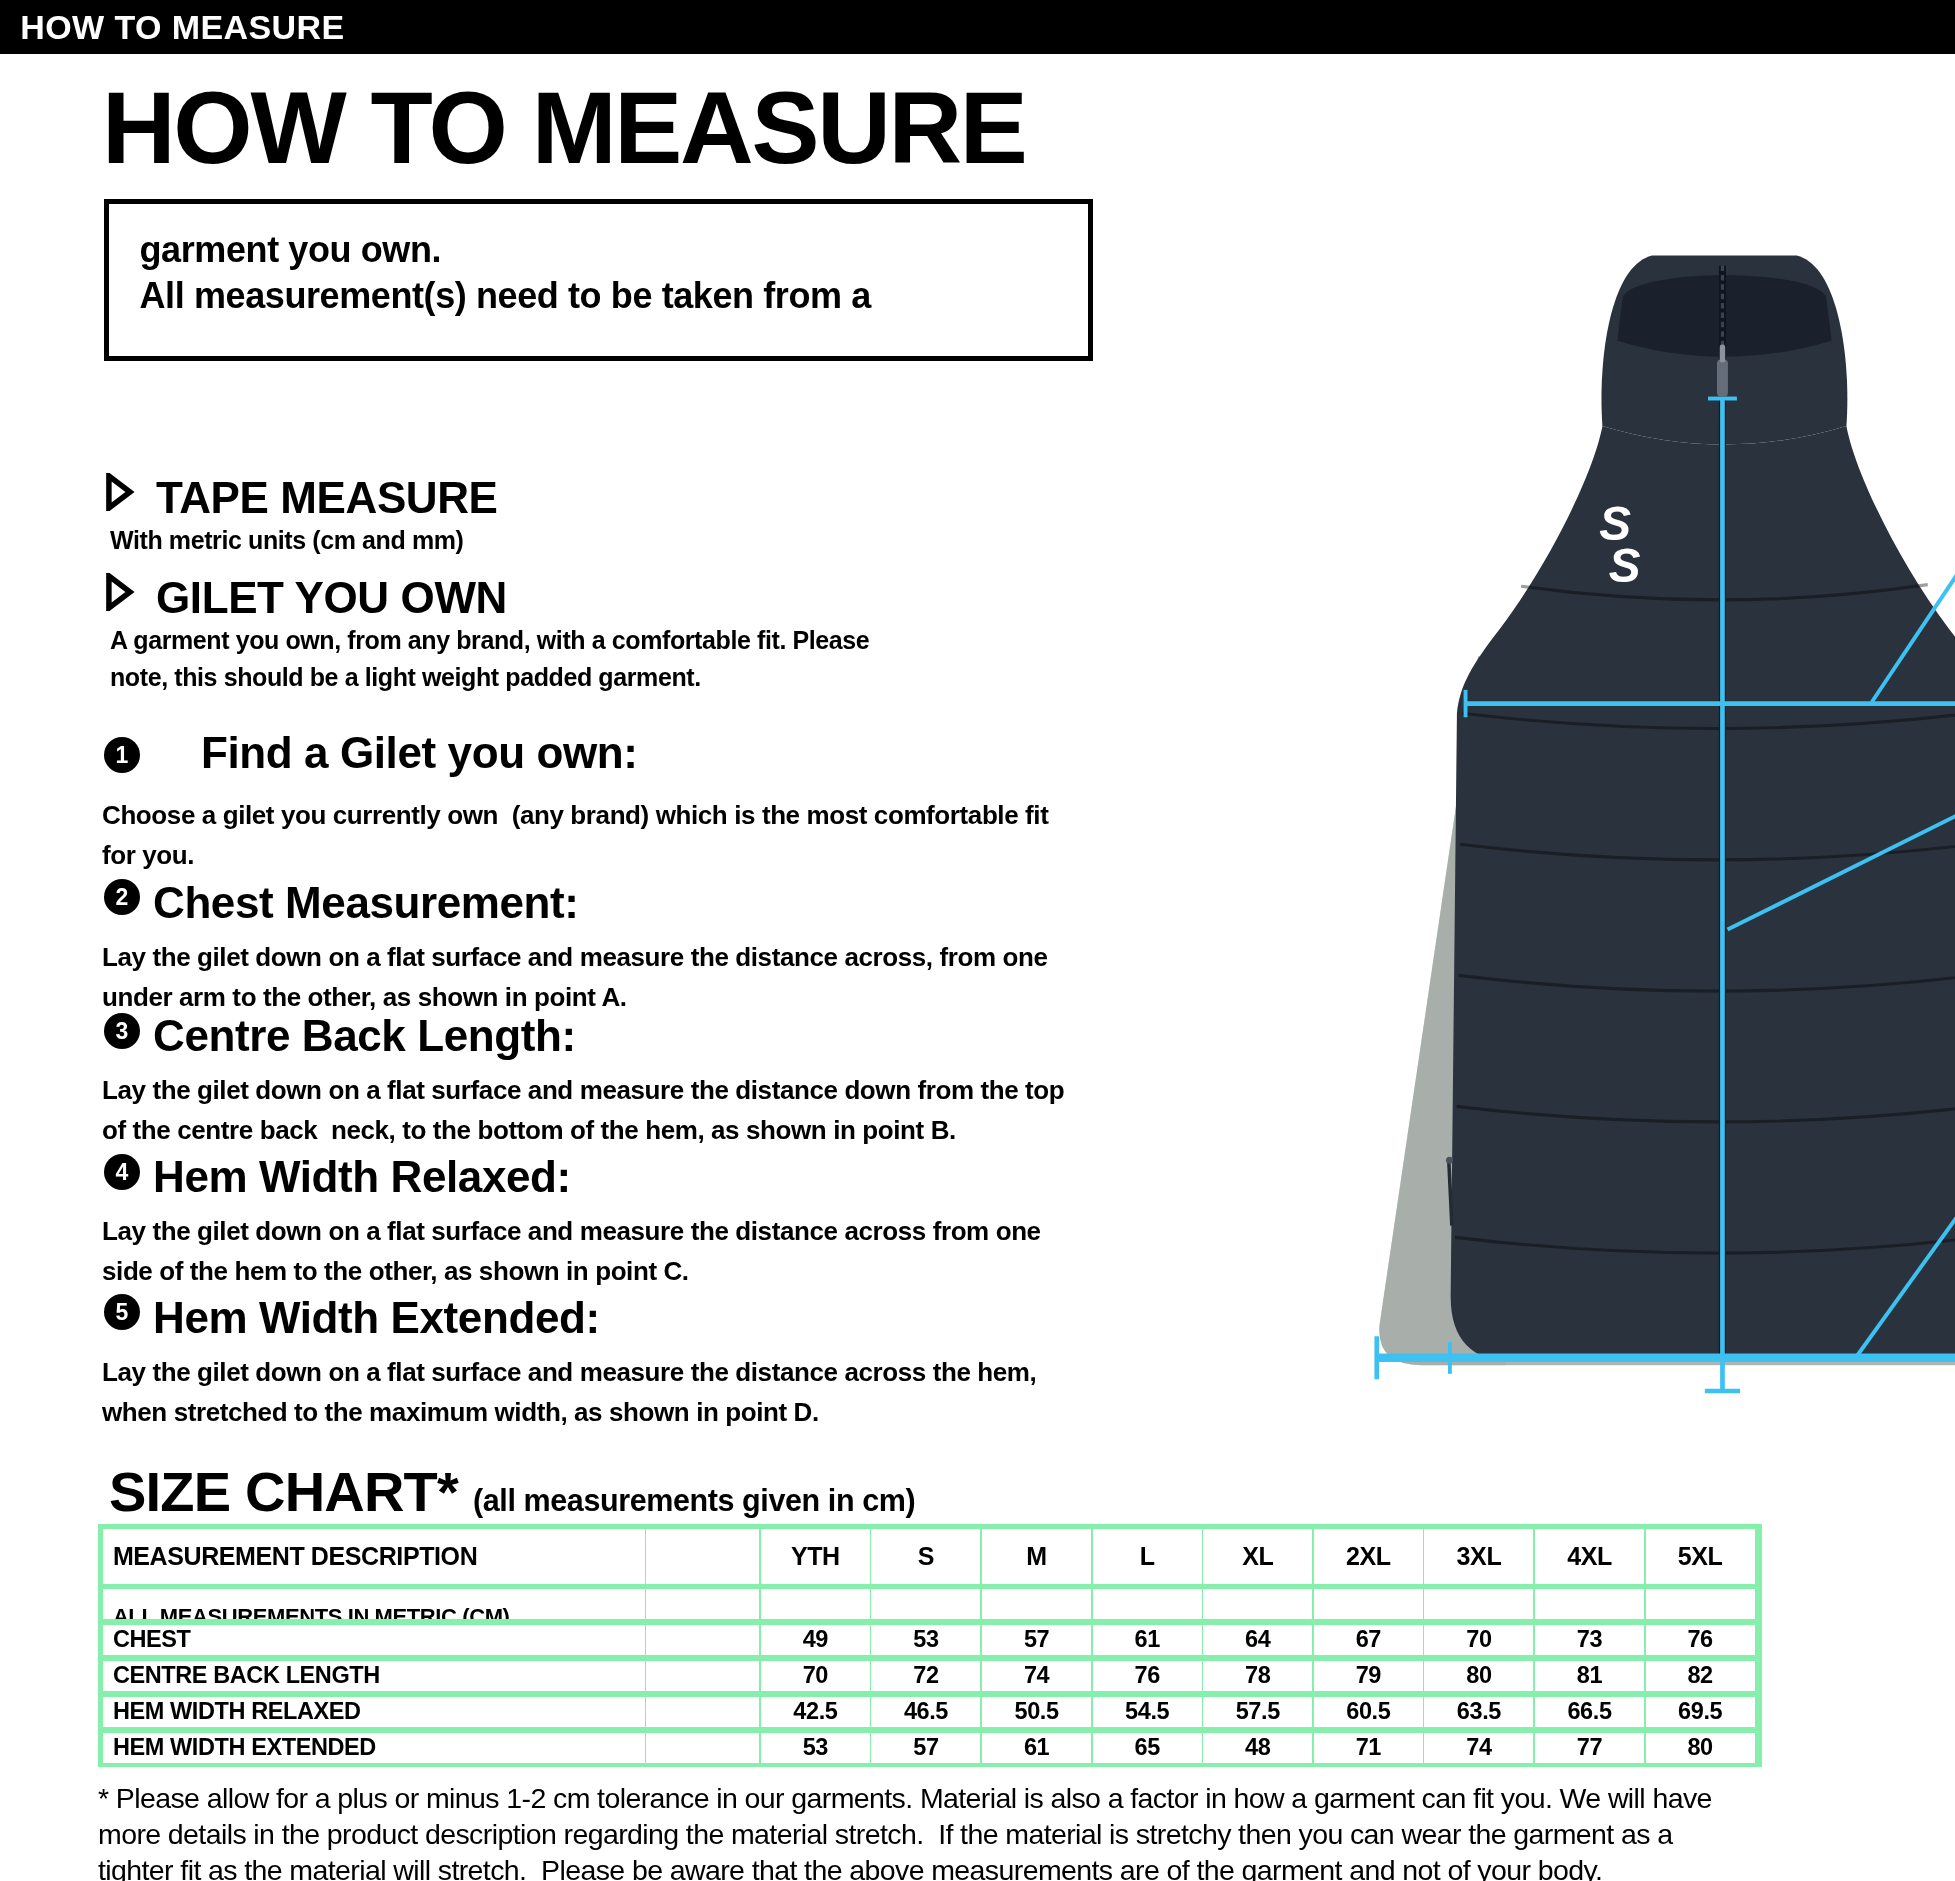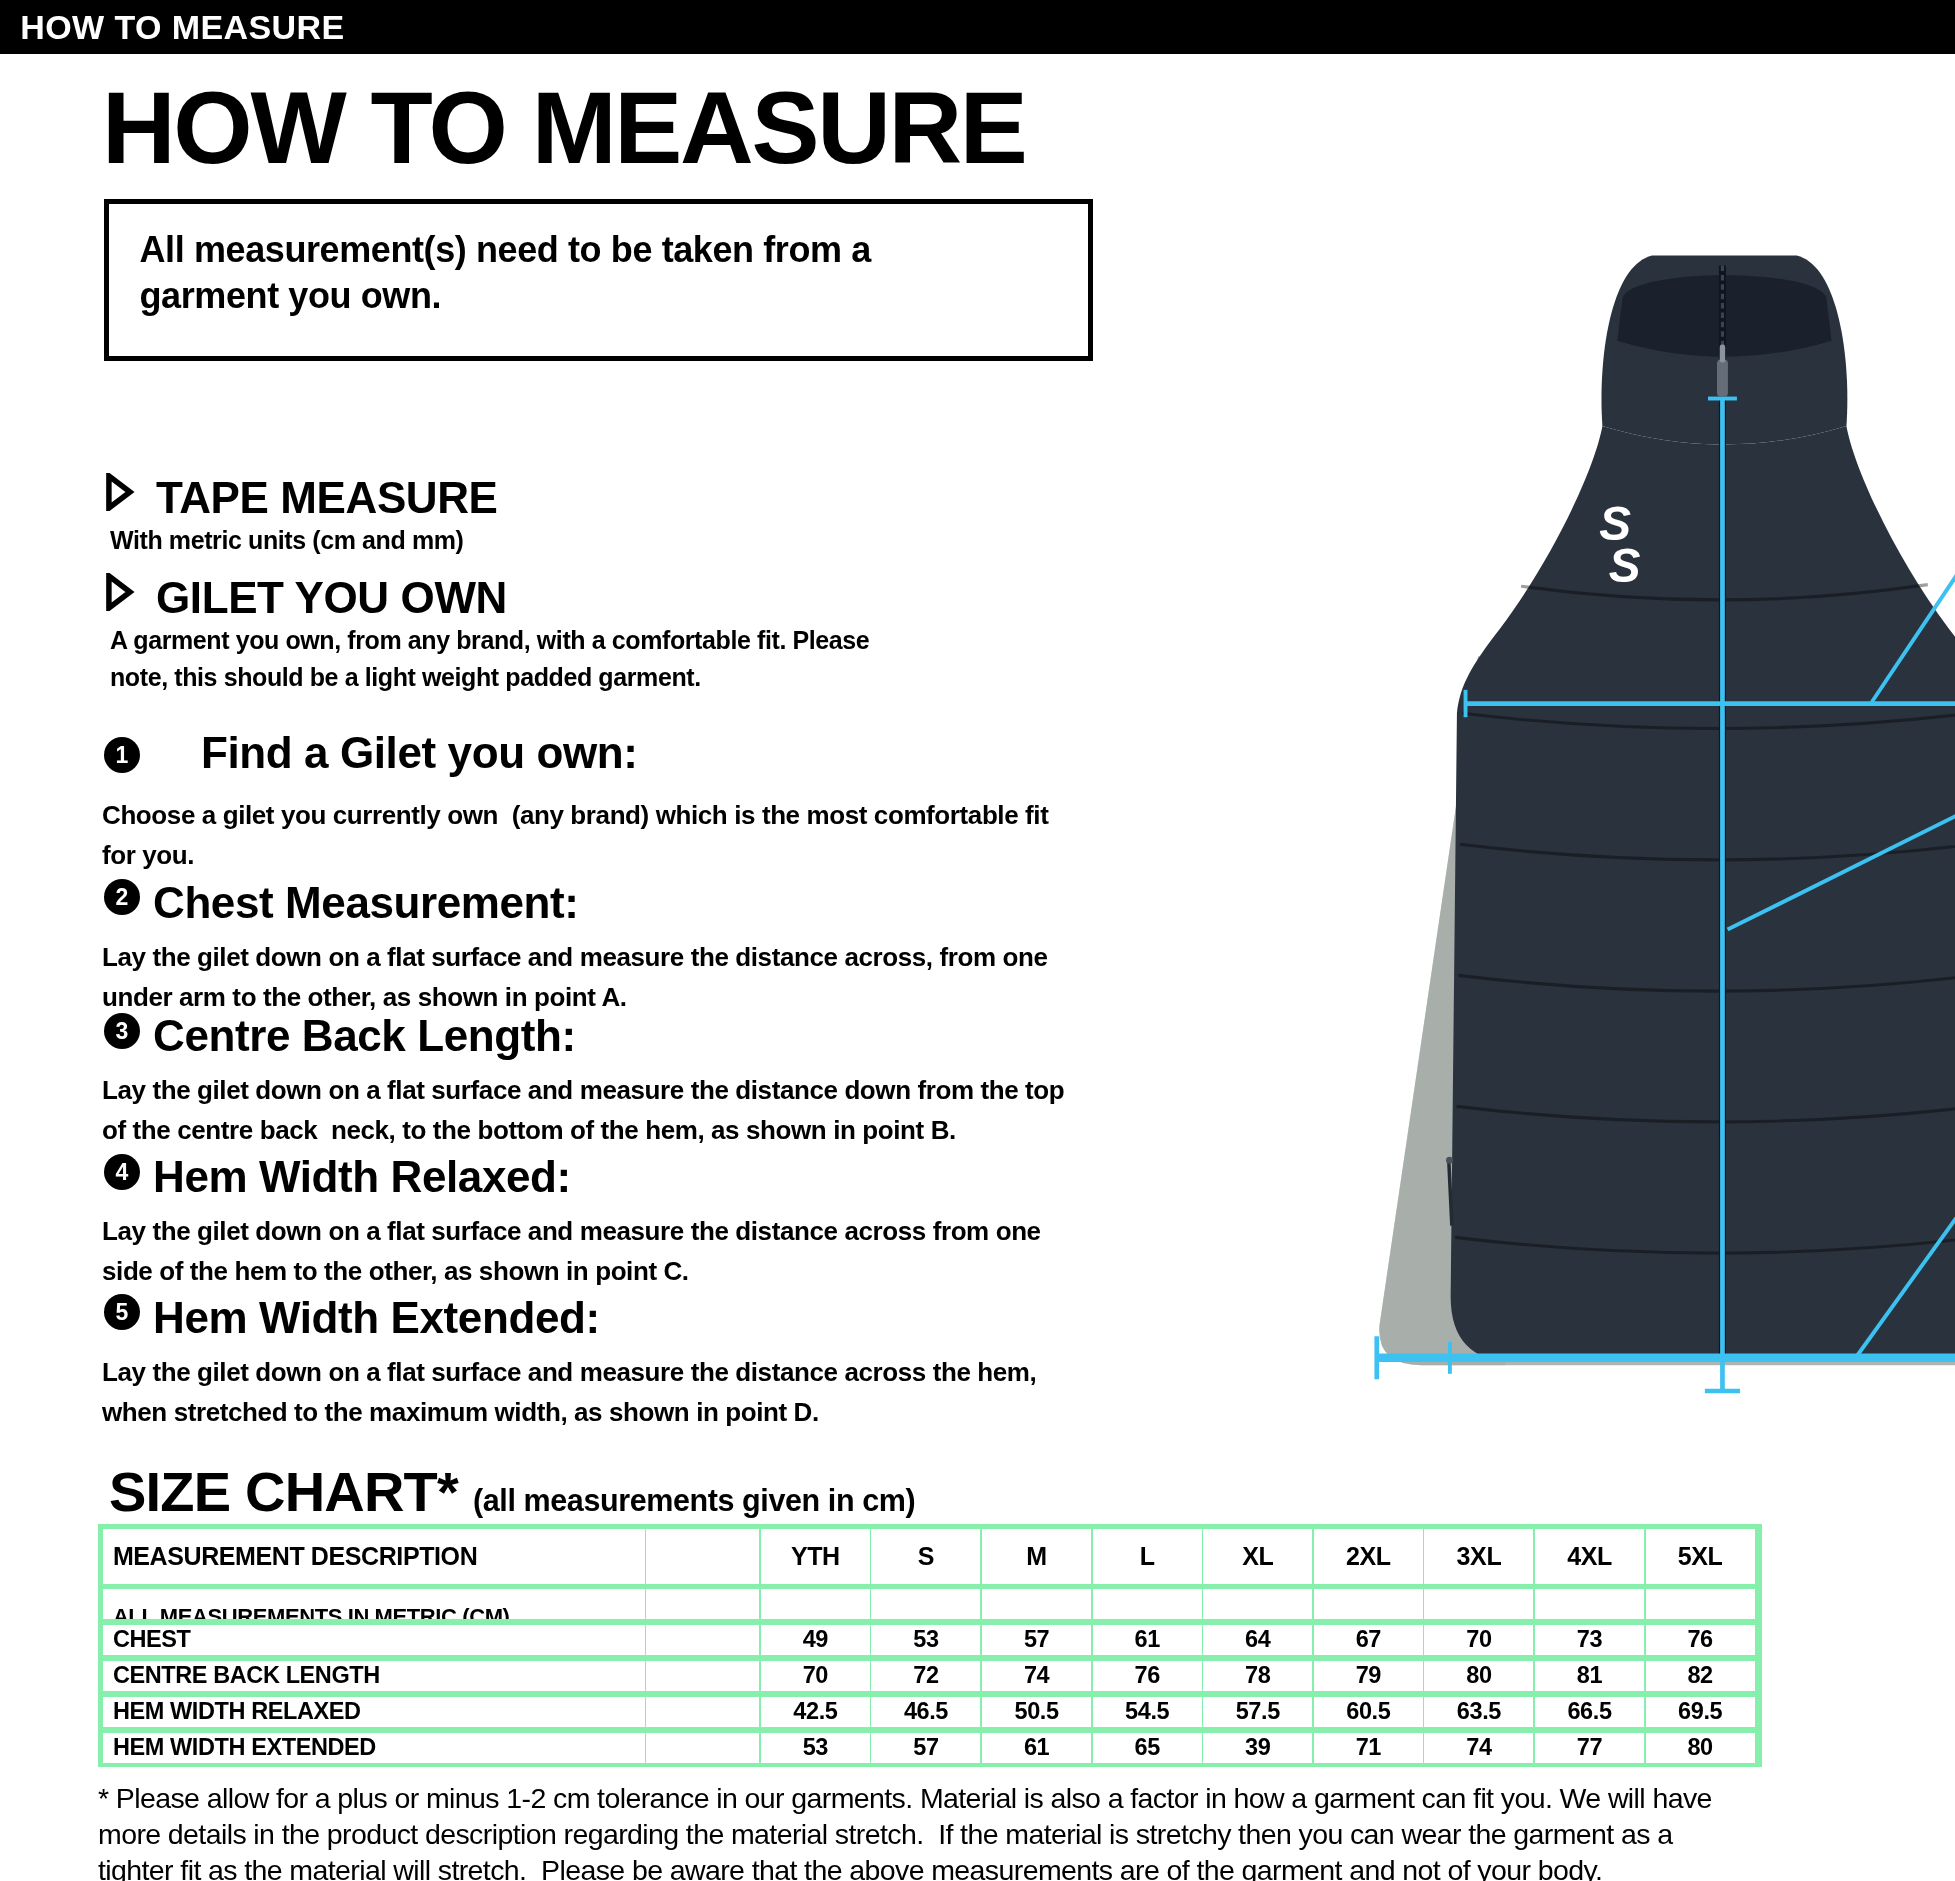--- a/index.html
+++ b/index.html
@@ -58,22 +58,22 @@
 
   <div class="topbar">
     <div class="topbar-title">HOW TO MEASURE</div>
 
   </div>
 
   <div class="h1">HOW TO MEASURE</div>
 
   <div class="notice">
     <div class="notice-inner">
+      <div class="notice-line">garment you own.</div>
       <div class="notice-line">All measurement(s) need to be taken from a</div>
-      <div class="notice-line">garment you own.</div>
     </div>
   </div>
 
   <div id="need-items">
       <div class="tri abs" style="top: 473px;"><svg width="30.5" height="38" viewBox="0 0 78 96">
           <polygon points="10,7 64,48 10,89" fill="#ffffff" stroke="#000000" stroke-width="14"></polygon>
         </svg></div>
       <div class="need-title" style="top: 473px;">TAPE MEASURE</div>
       <div class="need-desc pre" style="top: 526px;">With metric units (cm and mm)</div>
       <div class="tri abs" style="top: 573px;"><svg width="30.5" height="38" viewBox="0 0 78 96">
@@ -289,21 +289,21 @@
       <div class="cell num">
         <span class="txt">57</span>
       </div>
       <div class="cell num">
         <span class="txt">61</span>
       </div>
       <div class="cell num">
         <span class="txt">65</span>
       </div>
       <div class="cell num">
-        <span class="txt">39</span>
+        <span class="txt">48</span>
       </div>
       <div class="cell num">
         <span class="txt">71</span>
       </div>
       <div class="cell num">
         <span class="txt">74</span>
       </div>
       <div class="cell num">
         <span class="txt">77</span>
       </div>

